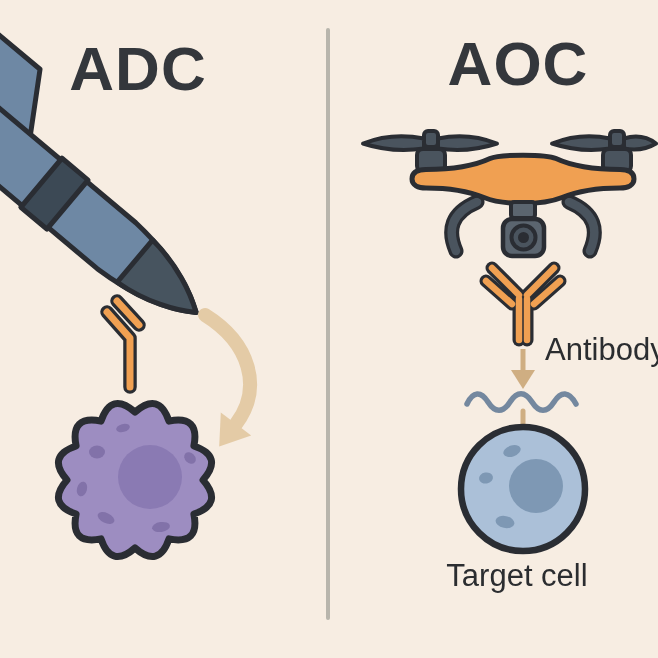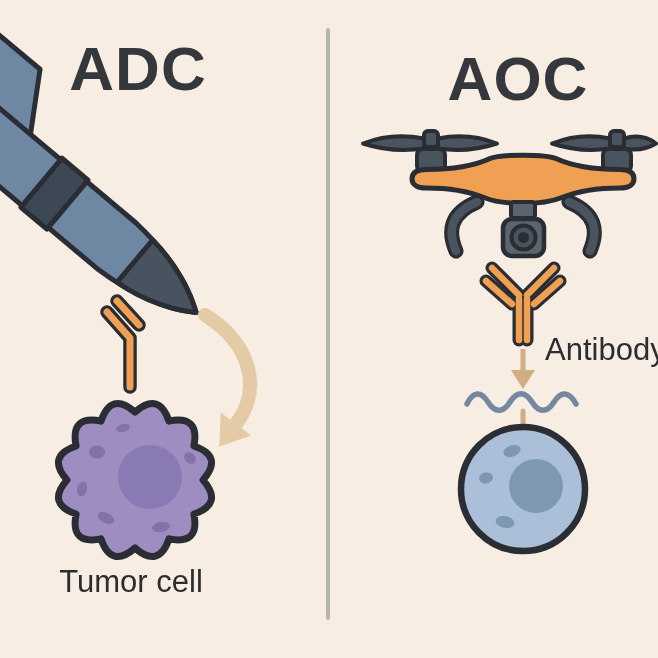--- a/index.html
+++ b/index.html
@@ -2,21 +2,21 @@
 <html style="--bg: #f7ede2; --outline: #2a2d33; --divider: #b8b5ac; --title: #34373c; --label: #2b2d30; --slate: #6e88a4; --slate-dark: #47545f; --slate-band: #3c4955; --orange: #f0a052; --drone-gray: #4a545e; --drone-gray2: #5b656f; --tan: #e4cba6; --tan2: #cfae82; --purple: #9d8dc1; --purple-dark: #8a7ab3; --purple-spot: #8272a9; --blue-cell: #abc0d8; --blue-nucleus: #7e98b4; --squiggle: #74889f;"><head>
 <meta charset="utf-8">
 <style>
   html,body{margin:0;padding:0;}
   body{width:658px;height:658px;font-family:"Liberation Sans","DejaVu Sans",sans-serif;}
   .canvas{position:relative;width:658px;height:658px;overflow:hidden;background:var(--bg);text-decoration:underline;}
   .art{position:absolute;left:0;top:0;}
   .divider{position:absolute;left:326px;top:28px;width:4px;height:592px;border-radius:2px;background:var(--divider);}
   .title{position:absolute;font-weight:700;font-size:62px;line-height:1;color:var(--title);letter-spacing:1px;white-space:nowrap;transform:translateX(-50%);}
   .title.adc{left:138px;top:38px;}
-  .title.aoc{left:518px;top:48px;}
+  .title.aoc{left:518px;top:33px;}
   .lbl{position:absolute;font-size:31px;line-height:1;color:var(--label);white-space:nowrap;}
   .lbl.center{transform:translateX(-50%);}
   .lbl.tumor{left:131px;top:566px;}
   .lbl.target{left:517px;top:560px;}
   .lbl.oligo{left:526px;top:595px;}
   .lbl.antibody{left:545px;top:334px;}
   
   .o-stroke{stroke:var(--outline);}
   .nofill{fill:none;}
   .f-slate{fill:var(--slate);} .f-slate-dark{fill:var(--slate-dark);} .f-band{fill:var(--slate-band);}
@@ -148,14 +148,14 @@
       <ellipse class="f-bnuc" cx="486" cy="478" rx="7" ry="5.5" transform="rotate(-10 486 478)"></ellipse>
       <ellipse class="f-bnuc" cx="505" cy="522" rx="9.5" ry="6" transform="rotate(12 505 522)"></ellipse>
     </g>
   </svg>
 
   <div class="divider"></div>
 
   <div class="title adc">ADC</div>
   <div class="title aoc">AOC</div>
   <div class="lbl antibody">Antibody</div>
-  <div class="lbl center tumor">Tumor cell</div>
+  <div class="lbl center target">Target cell</div>
 </div>
 
 </body></html>

